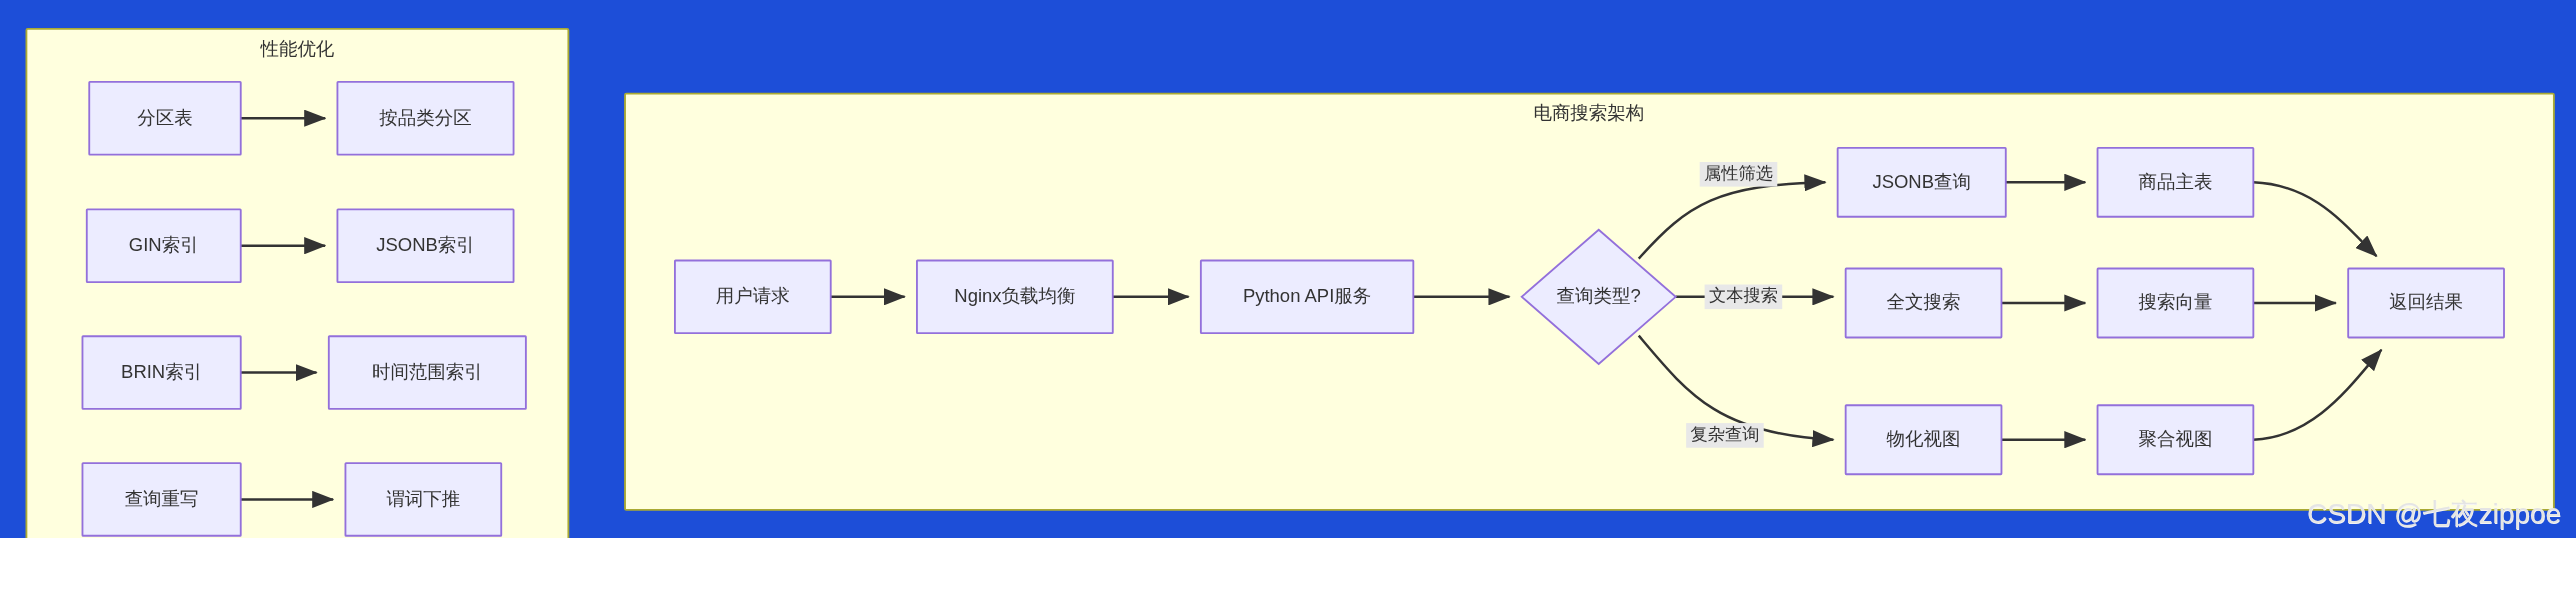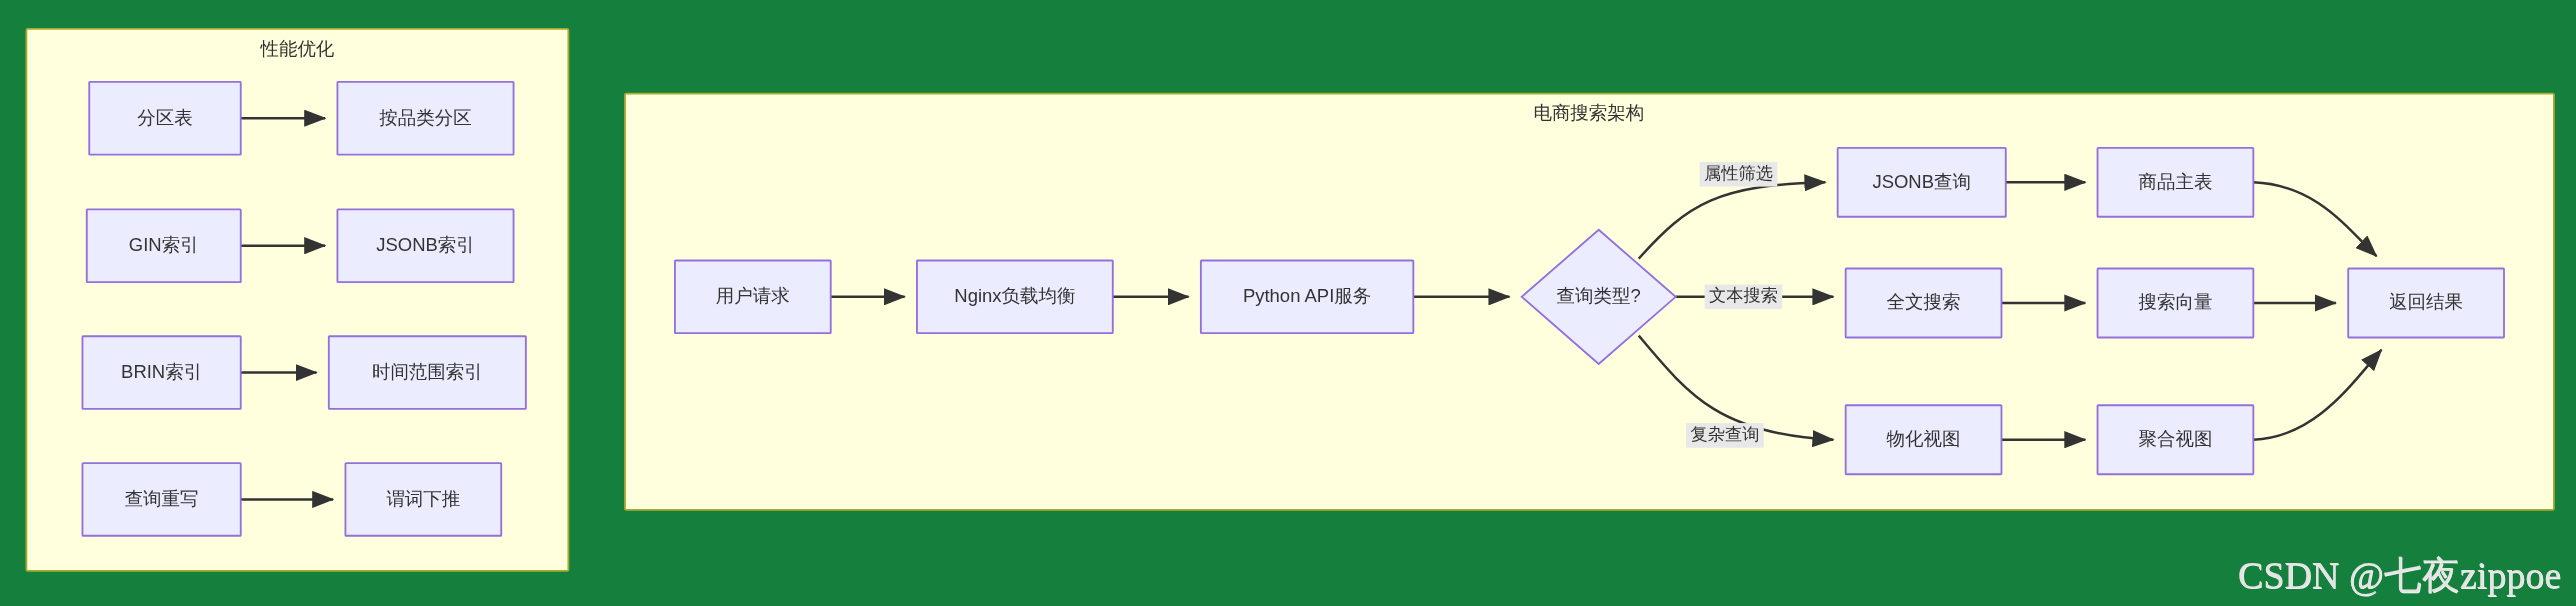--- a/index.html
+++ b/index.html
@@ -3,22 +3,22 @@
 <meta charset="utf-8">
 <style>
   html, body {
     margin: 0;
     padding: 0;
     background: #ffffff;
   }
   #stage {
     position: relative;
     width: 2576px;
-    height: 606px;
-    background: #15803d;
+    height: 538px;
+    background: #1d4ed8;
     overflow: hidden;
     font-family: "Liberation Sans", "DejaVu Sans", sans-serif;
   }
   svg.diagram {
     display: block;
     width: 2576px;
     height: 606px;
   }
   .cluster-rect {
     fill: #ffffde;
@@ -61,23 +61,23 @@
     fill: #333333;
     font-size: 28px;
     font-family: "Liberation Sans", "DejaVu Sans", sans-serif;
     text-anchor: middle;
     dominant-baseline: middle;
   }
   .watermark {
     position: absolute;
     right: 15px;
     bottom: 5px;
-    font-size: 38px;
+    font-size: 28px;
     color: #e4e4e4;
-    font-family: Liberation Serif, serif;
+    font-family: Liberation Sans, sans-serif;
     white-space: nowrap;
     text-shadow: 0.6px 0.6px 0 #f4f4f4;
     user-select: none;
   }
 </style>
 </head>
 <body>
 
 <div id="stage">
   <svg class="diagram" id="diagram-svg" viewBox="0 0 4181 984" xmlns="http://www.w3.org/2000/svg">

